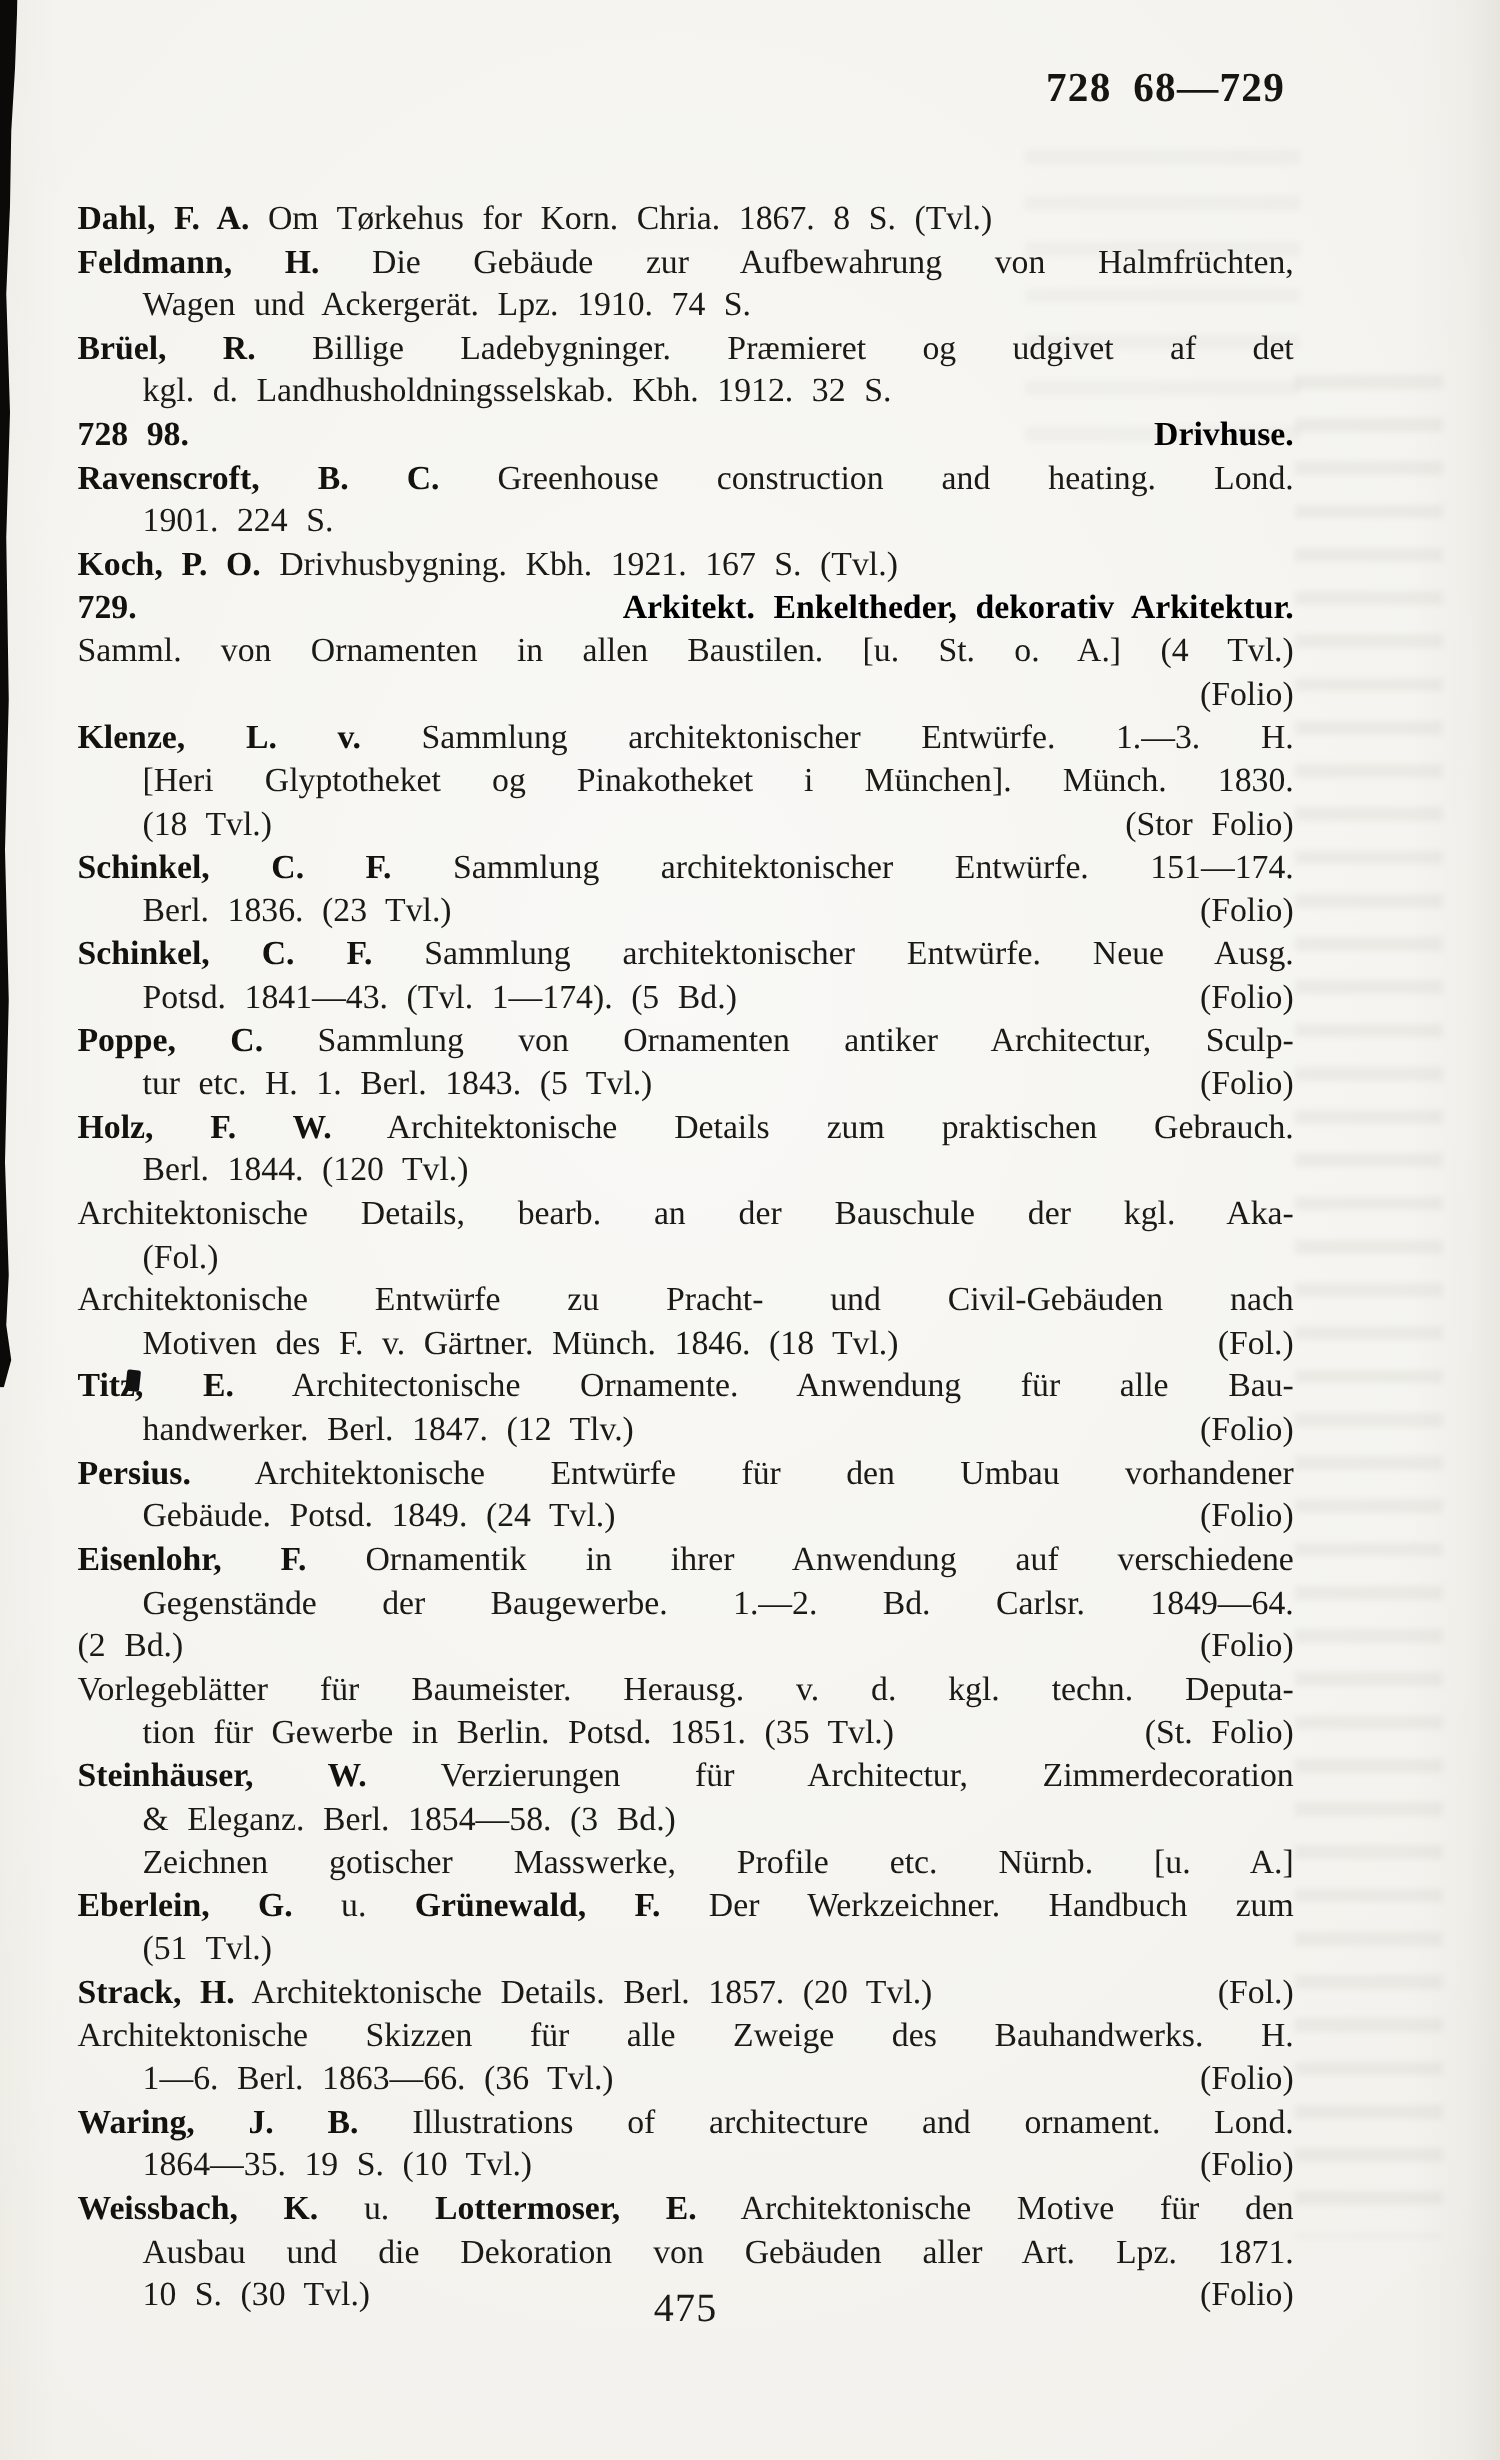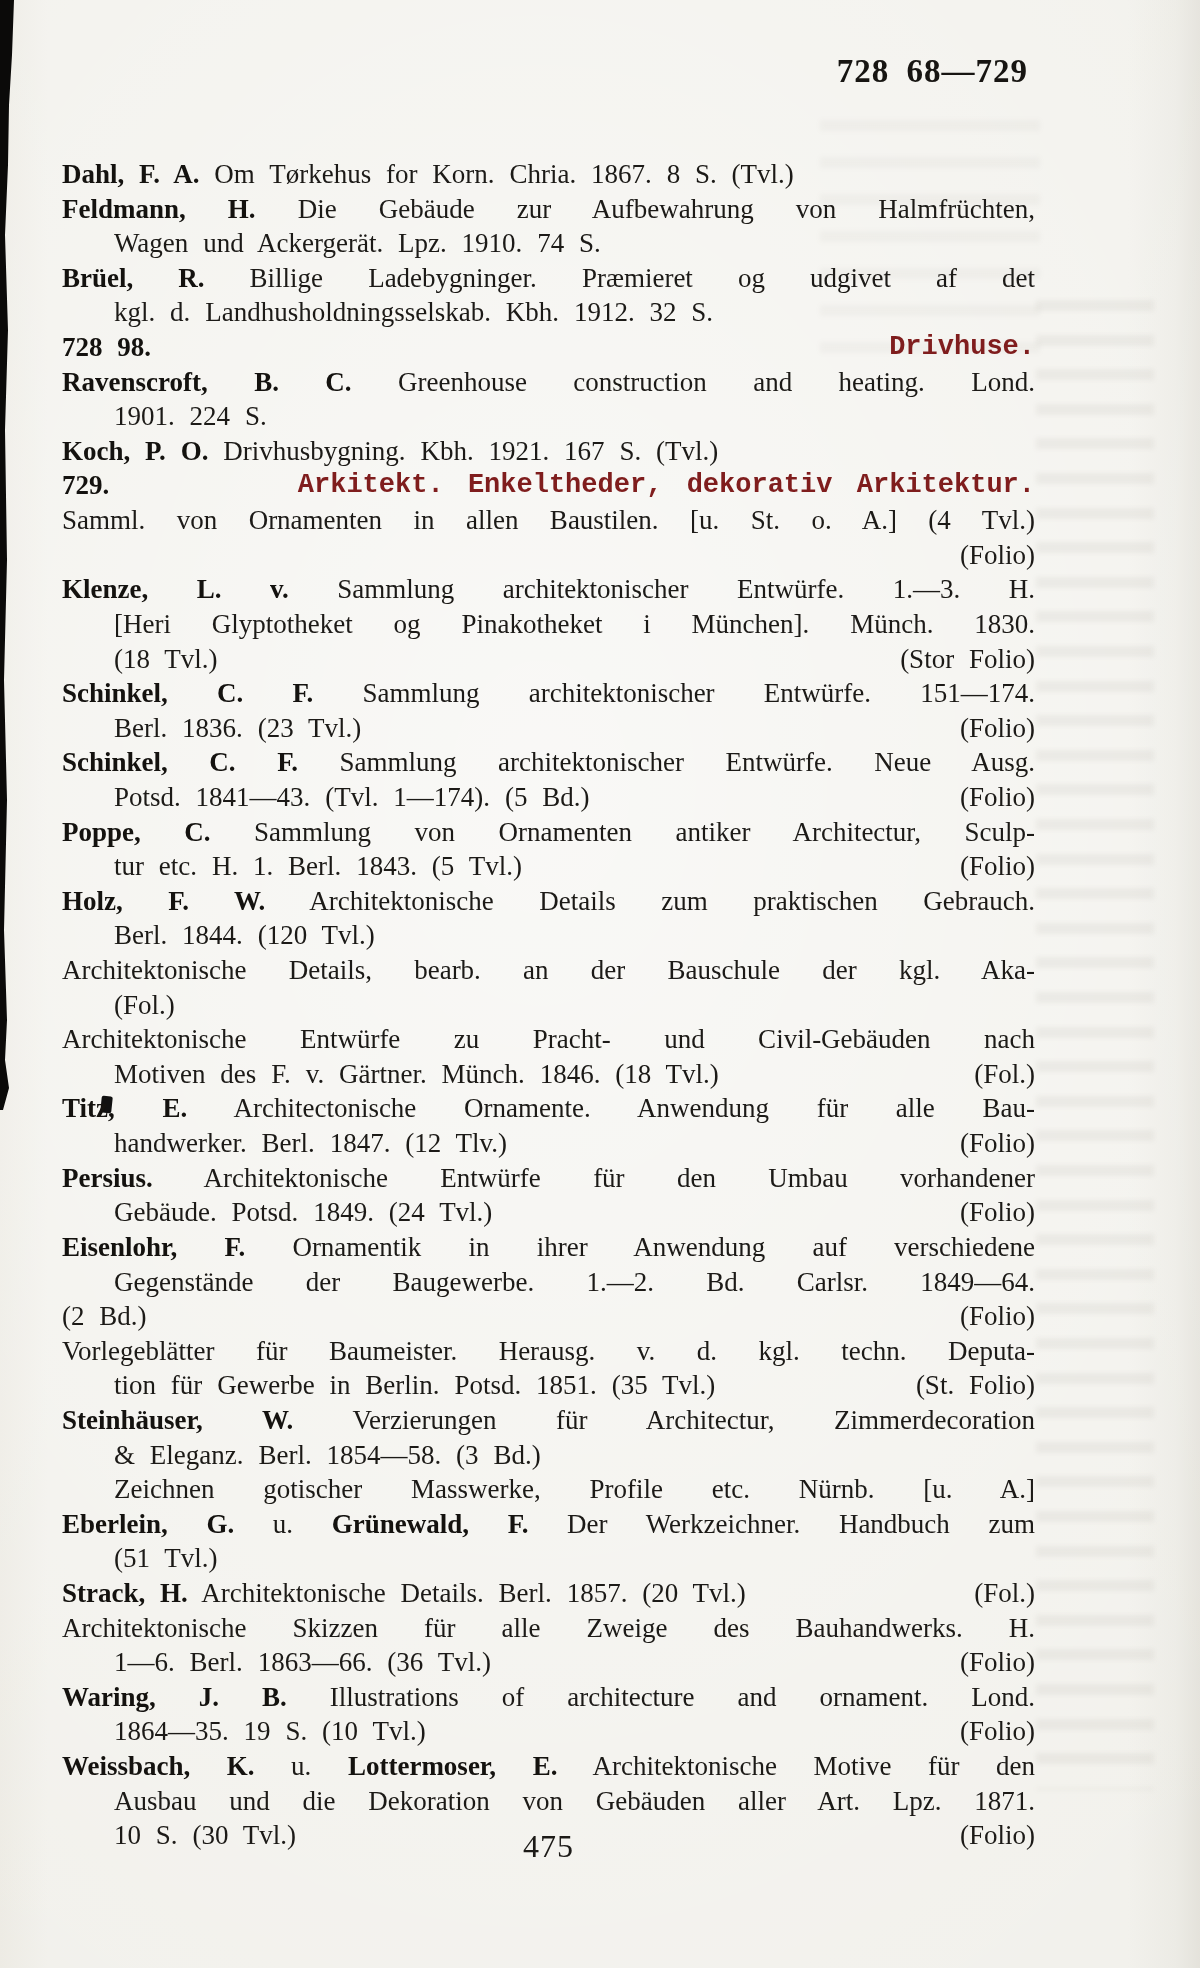--- a/index.html
+++ b/index.html
@@ -46,21 +46,21 @@
     margin-top:42px;
   }
   .line{height:34.62px;white-space:nowrap;}
   .line.just{white-space:normal;text-align:justify;text-align-last:justify;}
   .line.indent{padding-left:52px;}
   .line.split{display:flex;justify-content:space-between;white-space:nowrap;}
   .line b{font-weight:700;color:#14120f;}
   .lseg{display:inline;}
   .line.split .lseg{flex:0 0 auto;}
   .rseg{flex:0 0 auto;}
-  .rseg.b{font-weight:700;color:#7f1d1d;font-family:Liberation Mono, monospace;}
+  .rseg.b{font-weight:700;color:#000000;}
   .pagenum{
     position:absolute;top:1828px;left:62px;width:973px;text-align:center;
     font-size:32px;color:#1c1a17;letter-spacing:1px;
   }
 </style>
 </head>
 <body>
 
 <div class="sheet"></div>
 <div class="ghost g1"></div>

